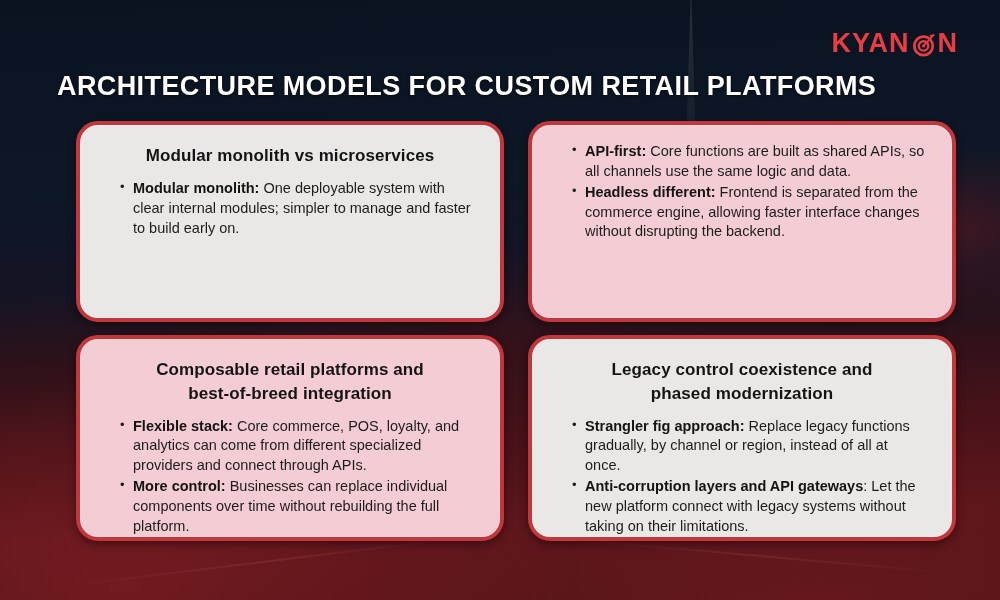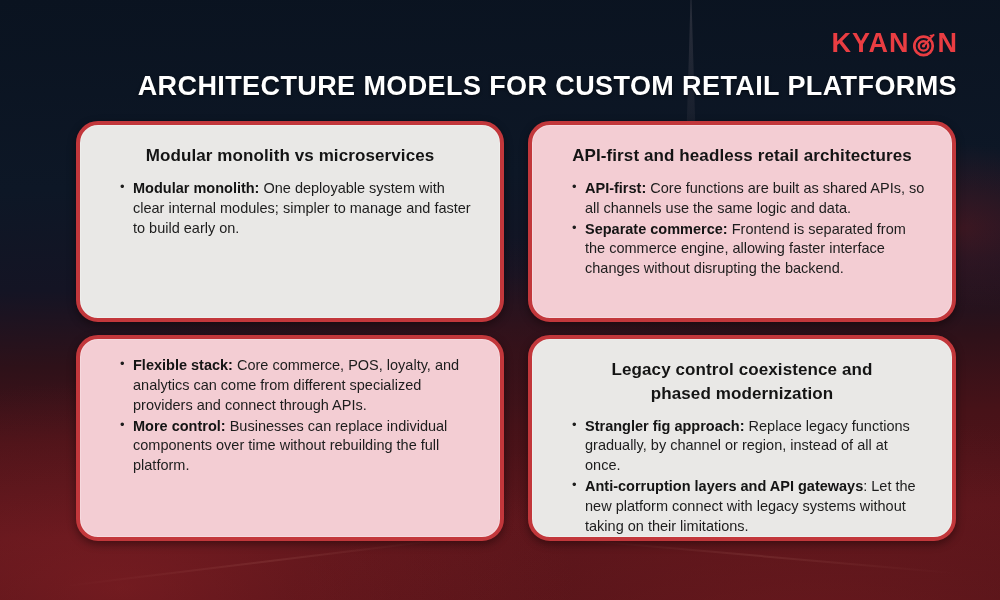--- a/index.html
+++ b/index.html
@@ -41,21 +41,20 @@
   .logo .word { line-height: 1; }
   .logo svg { display: block; margin: 2px 0 0 1px; }
 
   .page-title {
     position: absolute; left: 57px; top: 71px;
     width: 900px;
     color: #ffffff;
     font-size: 27px; font-weight: bold; letter-spacing: 0.4px;
     white-space: nowrap;
     text-shadow: 0 1px 3px rgba(0,0,0,0.5);
-    text-align: right;
   }
 
   .cards-grid {
     position: absolute; left: 76px; top: 121px;
     display: grid;
     grid-template-columns: 428px 428px;
     grid-template-rows: 201px 206px;
     column-gap: 24px; row-gap: 13px;
   }
   .card {
@@ -113,28 +112,29 @@
 <div class="cards-grid">
 
   <section class="card gray">
     <h2 class="card-title">Modular monolith vs microservices</h2>
     <ul>
       <li><b>Modular monolith:</b><span> One deployable system with clear internal modules; simpler to manage and faster to build early on.</span></li>
     </ul>
   </section>
 
   <section class="card pink">
-    <h2 class="card-title">API-first and headless retail architectures</h2>
     <ul>
       <li><b>API-first:</b><span> Core functions are built as shared APIs, so all channels use the same logic and data.</span></li>
-      <li><b>Separate commerce:</b><span> Frontend is separated from the commerce engine, allowing faster interface changes without disrupting the backend.</span></li>
+      <li><b>Headless different:</b><span> Frontend is separated from the commerce engine, allowing faster interface changes without disrupting the backend.</span></li>
     </ul>
   </section>
 
   <section class="card pink">
+    <h2 class="card-title">Composable retail platforms and
+best-of-breed integration</h2>
     <ul>
       <li><b>Flexible stack:</b><span> Core commerce, POS, loyalty, and analytics can come from different specialized providers and connect through APIs.</span></li>
       <li><b>More control:</b><span> Businesses can replace individual components over time without rebuilding the full platform.</span></li>
     </ul>
   </section>
 
   <section class="card gray">
     <h2 class="card-title">Legacy control coexistence and
 phased modernization</h2>
     <ul>

